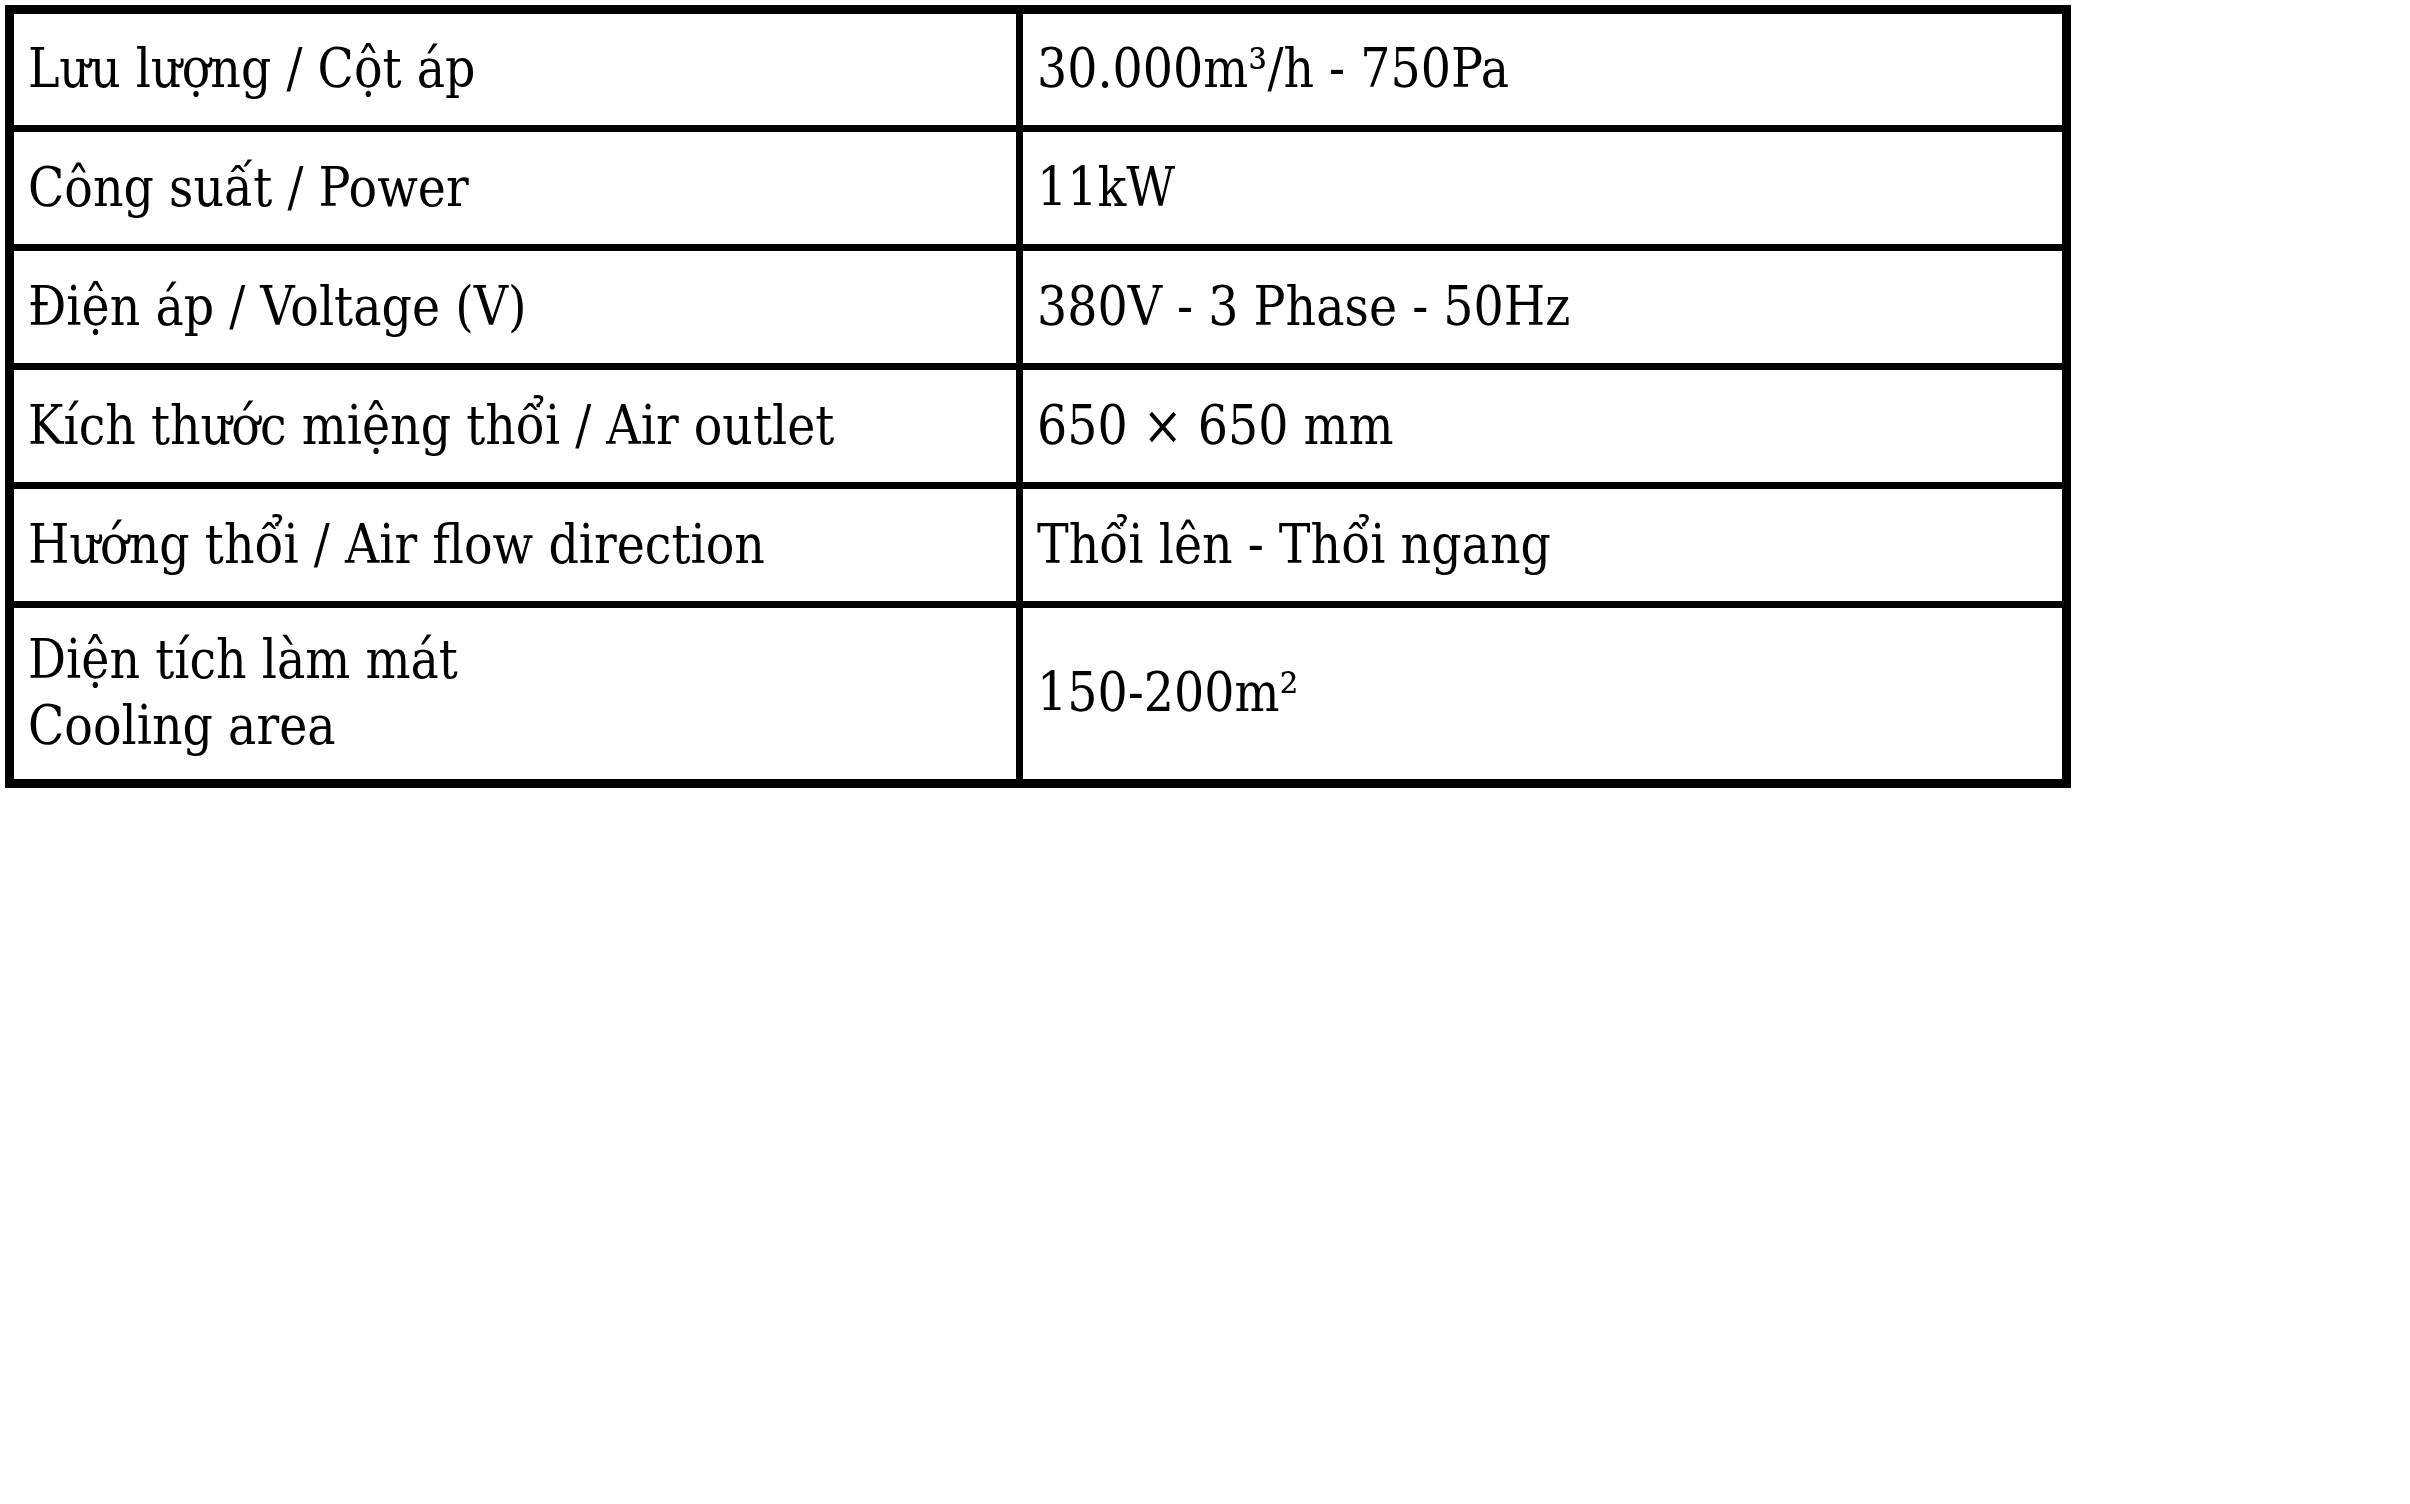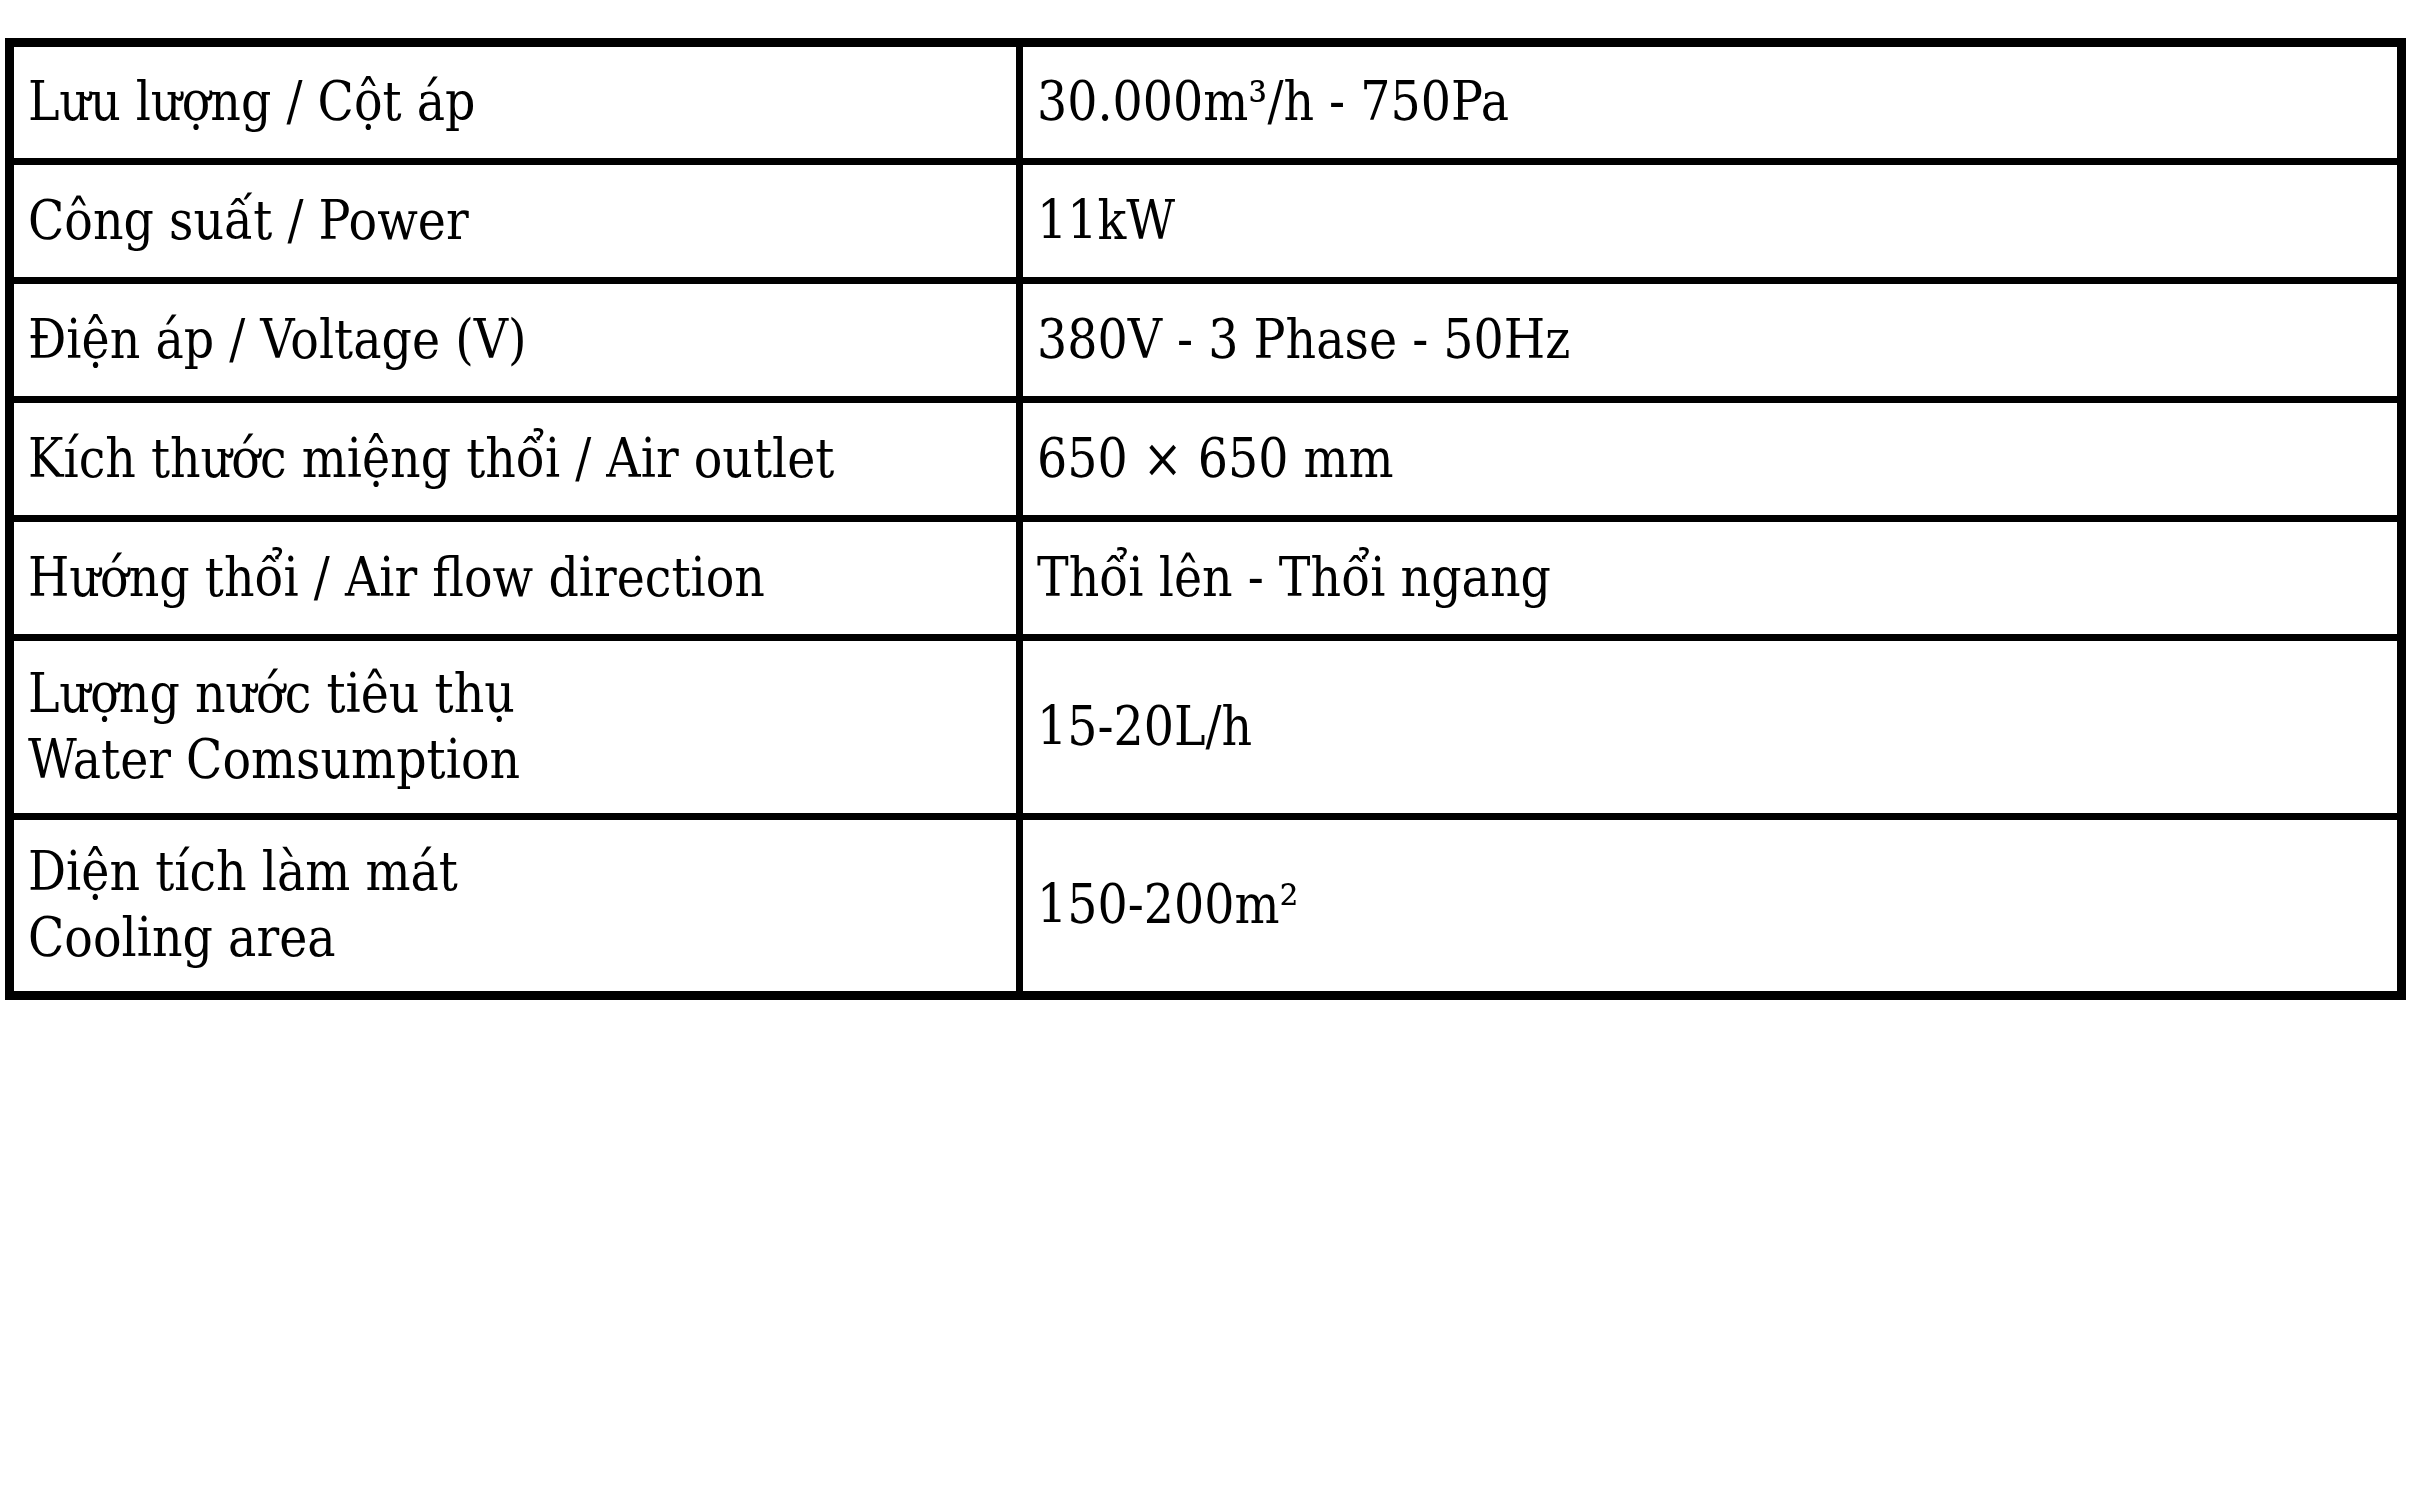--- a/index.html
+++ b/index.html
@@ -12,26 +12,25 @@
     height: 1505px;
     position: relative;
     font-family: "DejaVu Serif", "Liberation Serif", serif;
     color: #000000;
     overflow: hidden;
   }
   table.spec {
     position: absolute;
     left: 4.7px;
     top: 4.7px;
-    width: 2401px;
+    width: 2066px;
     border-collapse: collapse;
     table-layout: fixed;
     border: 9.4px solid #000000;
     background: #ffffff;
-    margin-top: 33px;
   }
   col.c1 { width: 1010px; }
   td {
     border: 7.5px solid #000000;
     vertical-align: middle;
     padding: 0 11.3px 0 14px;
     font-size: 54px;
     line-height: 1.22;
     overflow: hidden;
   }
@@ -97,30 +96,20 @@
         <div class="line">Hướng thổi / Air flow direction</div>
         <div class="line"></div>
       </td>
       <td>
         <div class="line">Thổi lên - Thổi ngang</div>
         <div class="line"></div>
       </td>
     </tr>
     <tr class="row-d">
       <td>
-        <div class="line">Lượng nước tiêu thụ</div>
-        <div class="line">Water Comsumption</div>
-      </td>
-      <td>
-        <div class="line">15-20L/h</div>
-        <div class="line"></div>
-      </td>
-    </tr>
-    <tr class="row-d">
-      <td>
         <div class="line">Diện tích làm mát</div>
         <div class="line">Cooling area</div>
       </td>
       <td>
         <div class="line">150-200m²</div>
         <div class="line"></div>
       </td>
     </tr>
   </tbody>
 </table>

